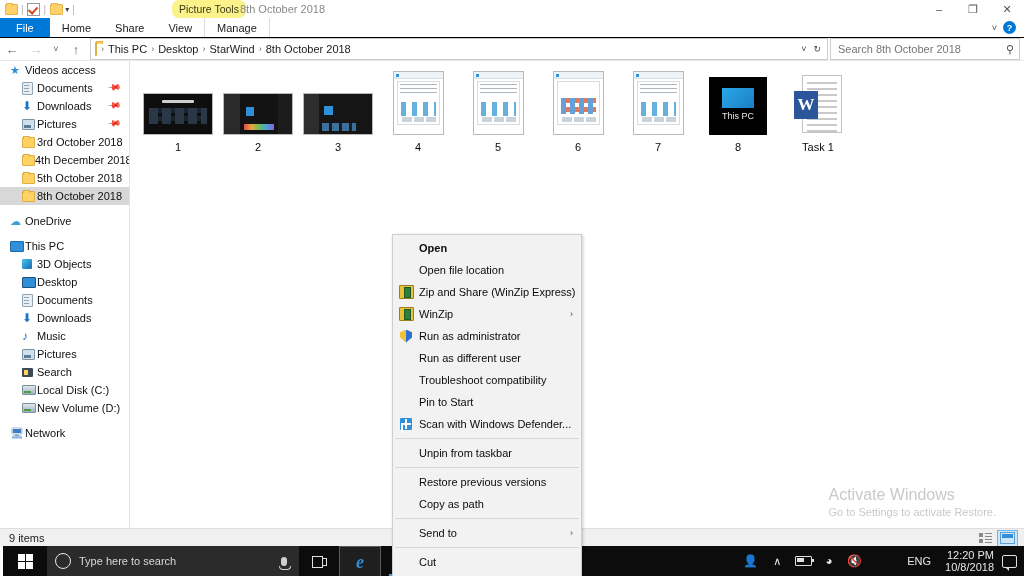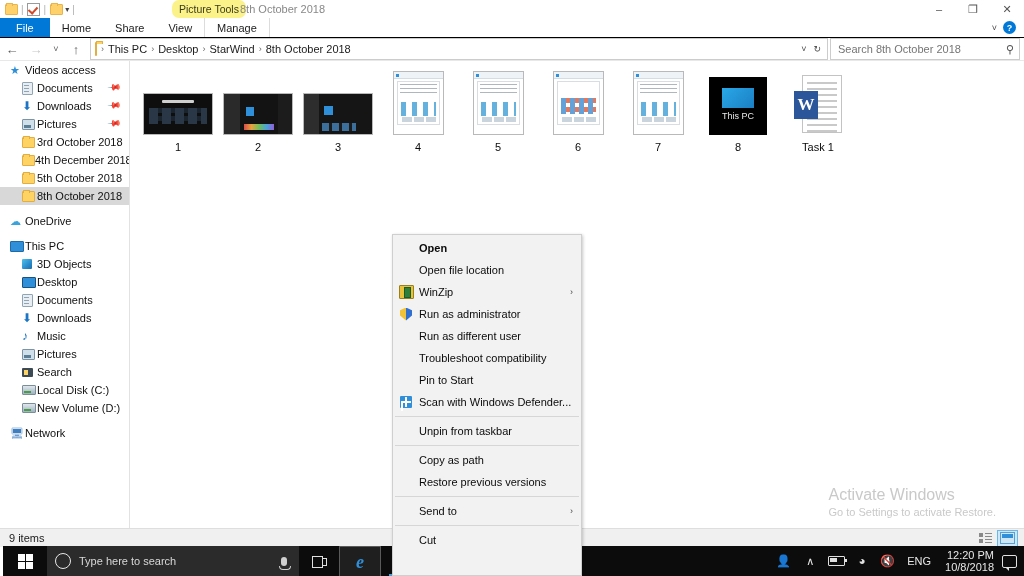--- a/index.html
+++ b/index.html
@@ -439,21 +439,21 @@
     width: 15px; height: 8px; border: 1.3px solid #e0e0e0; border-radius: 1px; position: relative;
   }
   .batt::after {
     content: ""; position: absolute; left: 1px; top: 1px; width: 7px; height: 4px; background: #e0e0e0;
   }
   .batt::before {
     content: ""; position: absolute; right: -3px; top: 2px; width: 2px; height: 3px; background: #e0e0e0;
   }
   .wifi { font-size: 12px; color: #e0e0e0; }
   .spk { font-size: 12px; color: #e0e0e0; }
-  .lang { padding: 0 6px; color: #e8e8e8; font-size: 11px; }
+  .lang { padding: 0 6px; color: #e8e8e8; font-size: 11px; margin-left: 33px; }
   .clock {
     display: flex; flex-direction: column; align-items: flex-end; justify-content: center;
     line-height: 12px; padding: 0 8px; color: #e8e8e8; font-size: 11px;
   }
   .notif {
     width: 13px; height: 11px; border: 1.4px solid #e0e0e0; border-radius: 2px;
     position: relative; margin-right: 4px;
   }
   .notif::after {
     content: ""; position: absolute; left: 2px; bottom: -4px; width: 0; height: 0;
@@ -783,20 +783,26 @@
       <span class="ctx-text">Open</span>
     </div>
     <div class="ctx-item">
       <span class="ctx-ico"></span>
       <span class="ctx-text">Open file location</span>
     </div>
     <div class="ctx-item">
       <span class="ctx-ico">
           <span class="winzip-ico"></span>
         </span>
+      <span class="ctx-text">Zip and Share (WinZip Express)</span>
+    </div>
+    <div class="ctx-item">
+      <span class="ctx-ico">
+          <span class="winzip-ico"></span>
+        </span>
       <span class="ctx-text">WinZip</span>
       <span class="ctx-arrow">›</span>
     </div>
     <div class="ctx-item">
       <span class="ctx-ico">
           <span class="shield-ico"></span>
         </span>
       <span class="ctx-text">Run as administrator</span>
     </div>
     <div class="ctx-item">
@@ -820,25 +826,25 @@
 
     <div class="ctx-sep"></div>
     <div class="ctx-item">
       <span class="ctx-ico"></span>
       <span class="ctx-text">Unpin from taskbar</span>
     </div>
 
     <div class="ctx-sep"></div>
     <div class="ctx-item">
       <span class="ctx-ico"></span>
+      <span class="ctx-text">Restore previous versions</span>
+    </div>
+    <div class="ctx-item">
+      <span class="ctx-ico"></span>
       <span class="ctx-text">Copy as path</span>
-    </div>
-    <div class="ctx-item">
-      <span class="ctx-ico"></span>
-      <span class="ctx-text">Restore previous versions</span>
     </div>
 
     <div class="ctx-sep"></div>
     <div class="ctx-item">
       <span class="ctx-ico"></span>
       <span class="ctx-text">Send to</span>
       <span class="ctx-arrow">›</span>
     </div>
 
     <div class="ctx-sep"></div>

